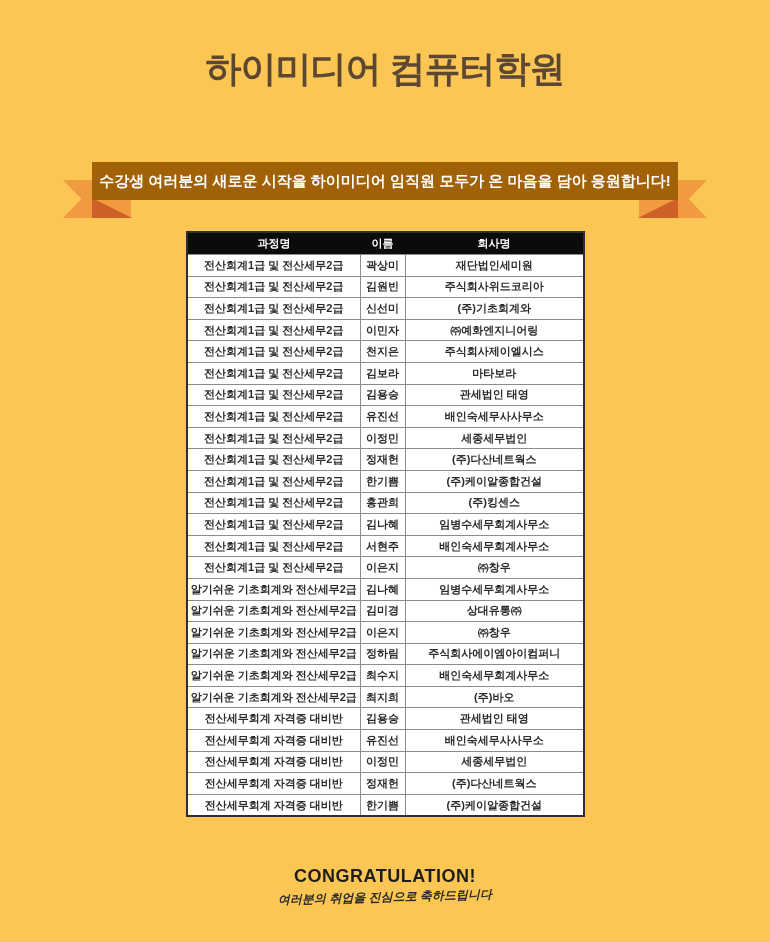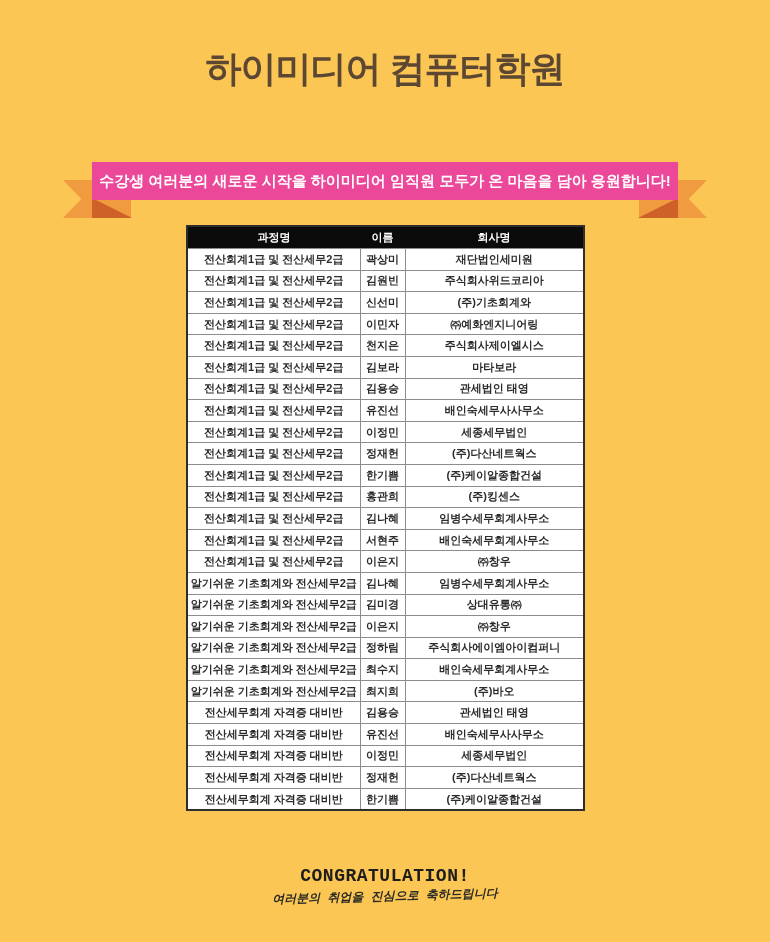--- a/index.html
+++ b/index.html
@@ -59,33 +59,33 @@
   .ribbon-fold.right {
     left: 638px;
     clip-path: polygon(100% 0, 100% 100%, 0 100%);
   }
   .ribbon-band {
     position: absolute;
     top: 162px;
     left: 92px;
     width: 586px;
     height: 38px;
-    background: #ec4899;
+    background: #a16207;
     color: #FFFFFF;
     font-size: 15px;
     font-weight: 700;
     line-height: 38px;
     text-align: center;
     white-space: nowrap;
   }
 
   
   .table-wrap {
     position: absolute;
-    top: 225px;
+    top: 231px;
     left: 186px;
     width: 397px;
   }
   table.employment {
     border-collapse: collapse;
     width: 397px;
     table-layout: fixed;
     border: 2px solid #2E2E2E;
   }
   table.employment th {
@@ -114,21 +114,20 @@
   col.c-company{ width: 179px; }
 
   
   .congrats {
     position: absolute;
     top: 866px;
     left: 0;
     width: 770px;
     text-align: center;
     color: #1D1D1B;
-    font-family: Liberation Mono, monospace;
   }
   .congrats .big {
     font-size: 18px;
     font-weight: 800;
     letter-spacing: 0.5px;
   }
   .congrats .hand {
     margin-top: 2px;
     font-size: 12px;
     font-style: italic;

